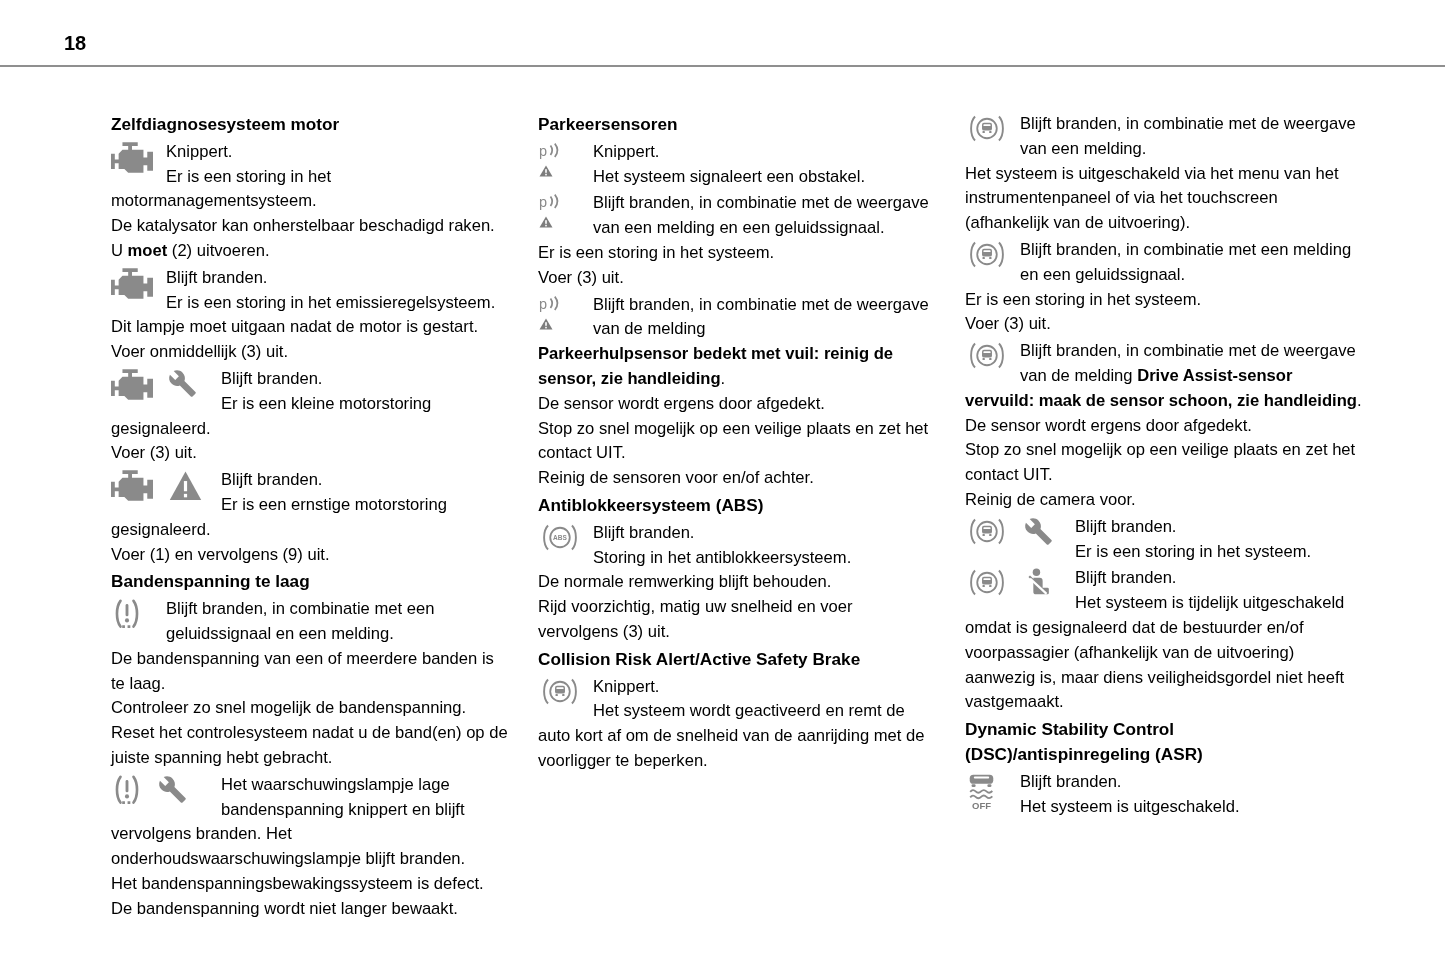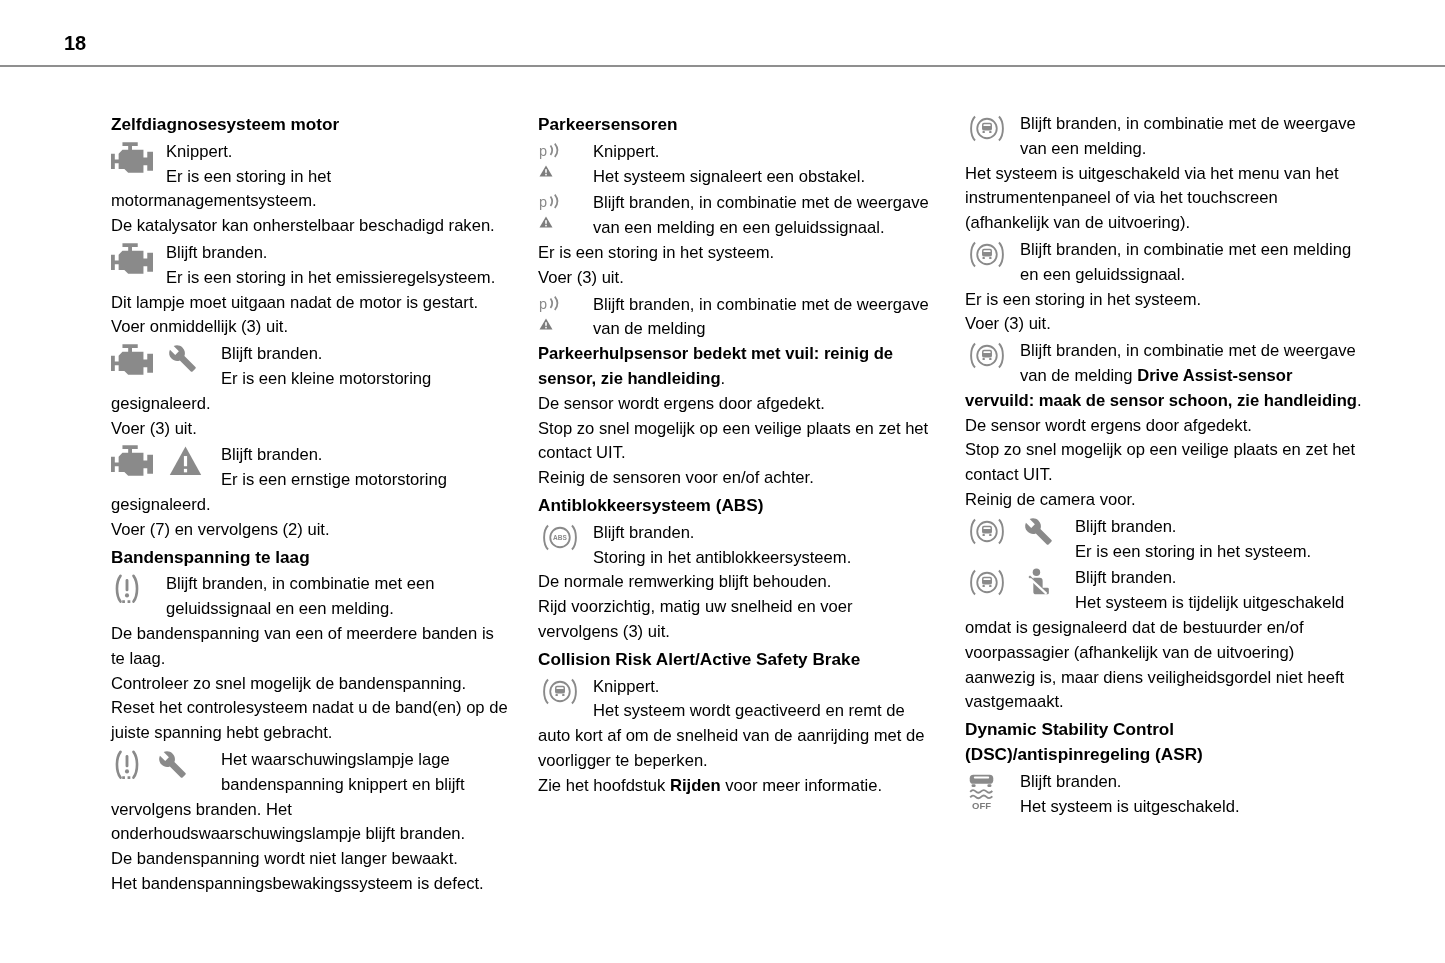--- a/index.html
+++ b/index.html
@@ -36,20 +36,21 @@
       <div class="column">
         <div class="heading">Zelfdiagnosesysteem motor</div>
         <div class="ipara"><span class="icons n1">
             <span class="icon">
               <svg viewBox="1 4 22 16" width="42" height="31" aria-hidden="true">
                 <path fill="#8a8a8a" d="M7,4V6H10V8H7L5,10V13H3V10H1V18H3V15H5V18H8L10,20H18V16H20V19H23V9H20V12H18V8H12V6H15V4H7Z"></path>
               </svg>
             </span>
           </span><span class="r">Knippert.</span><br><span class="r">Er is een storing in het motormanagementsysteem.</span></div>
         <div class="para"><span class="r">De katalysator kan onherstelbaar beschadigd raken.</span></div>
+        <div class="para"><span class="r">U </span><span class="b">moet</span><span class="r"> (2) uitvoeren.</span></div>
         <div class="ipara"><span class="icons n1">
             <span class="icon">
               <svg viewBox="1 4 22 16" width="42" height="31" aria-hidden="true">
                 <path fill="#8a8a8a" d="M7,4V6H10V8H7L5,10V13H3V10H1V18H3V15H5V18H8L10,20H18V16H20V19H23V9H20V12H18V8H12V6H15V4H7Z"></path>
               </svg>
             </span>
           </span><span class="r">Blijft branden.</span><br><span class="r">Er is een storing in het emissieregelsysteem.</span></div>
         <div class="para"><span class="r">Dit lampje moet uitgaan nadat de motor is gestart.</span></div>
         <div class="para"><span class="r">Voer onmiddellijk (3) uit.</span></div>
         <div class="ipara"><span class="icons n2">
@@ -72,21 +73,21 @@
               </svg>
             </span>
             <span class="icon">
               <svg viewBox="0 0 24 22" width="35" height="32" aria-hidden="true">
                 <path d="M12 1 L22.8 20.6 L1.2 20.6 Z" fill="#8a8a8a"></path>
                 <rect x="10.9" y="7.6" width="2.2" height="7" fill="#fff"></rect>
                 <rect x="10.9" y="16.4" width="2.2" height="2.4" fill="#fff"></rect>
               </svg>
             </span>
           </span><span class="r">Blijft branden.</span><br><span class="r">Er is een ernstige motorstoring gesignaleerd.</span></div>
-        <div class="para"><span class="r">Voer (7) en vervolgens (2) uit.</span></div>
+        <div class="para"><span class="r">Voer (1) en vervolgens (9) uit.</span></div>
         <div class="heading">Bandenspanning te laag</div>
         <div class="ipara"><span class="icons n1">
             <span class="icon">
               <svg viewBox="0 0 28 26" width="32" height="30" aria-hidden="true">
                 <path d="M8.3 1.5 C4.2 7 4.2 18.5 8.3 24" fill="none" stroke="#8a8a8a" stroke-width="2.3" stroke-linecap="round"></path>
                 <path d="M19.7 1.5 C23.8 7 23.8 18.5 19.7 24" fill="none" stroke="#8a8a8a" stroke-width="2.3" stroke-linecap="round"></path>
                 <path d="M9.8 24 H18.2" fill="none" stroke="#8a8a8a" stroke-width="2.3" stroke-dasharray="2.4 2.3"></path>
                 <path d="M14 5.5 V13.8" stroke="#8a8a8a" stroke-width="2.5" stroke-linecap="round"></path>
                 <circle cx="14" cy="18.6" r="1.8" fill="#8a8a8a"></circle>
               </svg>
@@ -104,22 +105,22 @@
                 <path d="M14 5.5 V13.8" stroke="#8a8a8a" stroke-width="2.5" stroke-linecap="round"></path>
                 <circle cx="14" cy="18.6" r="1.8" fill="#8a8a8a"></circle>
               </svg>
             </span>
             <span class="icon">
               <svg viewBox="0 0 24 24" width="29" height="29" aria-hidden="true">
                 <path fill="#8a8a8a" d="M22.7,19L13.6,9.9C14.5,7.6 14,4.9 12.1,3C10.1,1 7.1,0.6 4.7,1.7L9,6L6,9L1.6,4.7C0.4,7.1 0.9,10.1 2.9,12.1C4.8,14 7.5,14.5 9.8,13.6L18.9,22.7C19.3,23.1 19.9,23.1 20.3,22.7L22.6,20.4C23.1,20 23.1,19.3 22.7,19Z"></path>
               </svg>
             </span>
           </span><span class="r">Het waarschuwingslampje lage bandenspanning knippert en blijft vervolgens branden. Het onderhoudswaarschuwingslampje blijft branden.</span></div>
+        <div class="para"><span class="r">Het bandenspanningsbewakingssysteem is defect.</span></div>
         <div class="para"><span class="r">De bandenspanning wordt niet langer bewaakt.</span></div>
-        <div class="para"><span class="r">Het bandenspanningsbewakingssysteem is defect.</span></div>
       </div>
       <div class="column">
         <div class="heading">Parkeersensoren</div>
         <div class="ipara"><span class="icons n1">
             <span class="icon">
               <svg viewBox="0 0 26 36" width="26" height="36" aria-hidden="true">
                 <text x="1" y="13.5" font-size="14.5" fill="#8a8a8a" font-family="Liberation Sans, sans-serif">p</text>
                 <path d="M12.5 3.5 q3.5 4.8 0 9.6" fill="none" stroke="#8a8a8a" stroke-width="1.7"></path>
                 <path d="M16.8 1.6 q5.4 6.7 0 13.4" fill="none" stroke="#8a8a8a" stroke-width="1.7"></path>
                 <path d="M8 23.5 L14.5 34.5 H1.5 Z" fill="#7d7d7d"></path>
@@ -177,21 +178,20 @@
                 <path d="M10.5 2.5 C5 8 5 22 10.5 27.5" fill="none" stroke="#8a8a8a" stroke-width="2"></path>
                 <path d="M35.5 2.5 C41 8 41 22 35.5 27.5" fill="none" stroke="#8a8a8a" stroke-width="2"></path>
                 <circle cx="23" cy="15" r="10.2" fill="none" stroke="#8a8a8a" stroke-width="1.9"></circle>
                 <rect x="17.8" y="9" width="10.4" height="8.2" rx="2" fill="#8a8a8a"></rect>
                 <rect x="19.2" y="10.6" width="7.6" height="1.8" rx="0.9" fill="#fff"></rect>
                 <rect x="18.2" y="17.6" width="2.6" height="2.2" rx="0.9" fill="#8a8a8a"></rect>
                 <rect x="25.2" y="17.6" width="2.6" height="2.2" rx="0.9" fill="#8a8a8a"></rect>
               </svg>
             </span>
           </span><span class="r">Knippert.</span><br><span class="r">Het systeem wordt geactiveerd en remt de auto kort af om de snelheid van de aanrijding met de voorligger te beperken.</span></div>
-        <div class="para"><span class="r">Zie het hoofdstuk </span><span class="b">Rijden</span><span class="r"> voor meer informatie.</span></div>
       </div>
       <div class="column">
         <div class="ipara"><span class="icons n1">
             <span class="icon">
               <svg viewBox="0 0 46 30" width="44" height="29" aria-hidden="true">
                 <path d="M10.5 2.5 C5 8 5 22 10.5 27.5" fill="none" stroke="#8a8a8a" stroke-width="2"></path>
                 <path d="M35.5 2.5 C41 8 41 22 35.5 27.5" fill="none" stroke="#8a8a8a" stroke-width="2"></path>
                 <circle cx="23" cy="15" r="10.2" fill="none" stroke="#8a8a8a" stroke-width="1.9"></circle>
                 <rect x="17.8" y="9" width="10.4" height="8.2" rx="2" fill="#8a8a8a"></rect>
                 <rect x="19.2" y="10.6" width="7.6" height="1.8" rx="0.9" fill="#fff"></rect>

